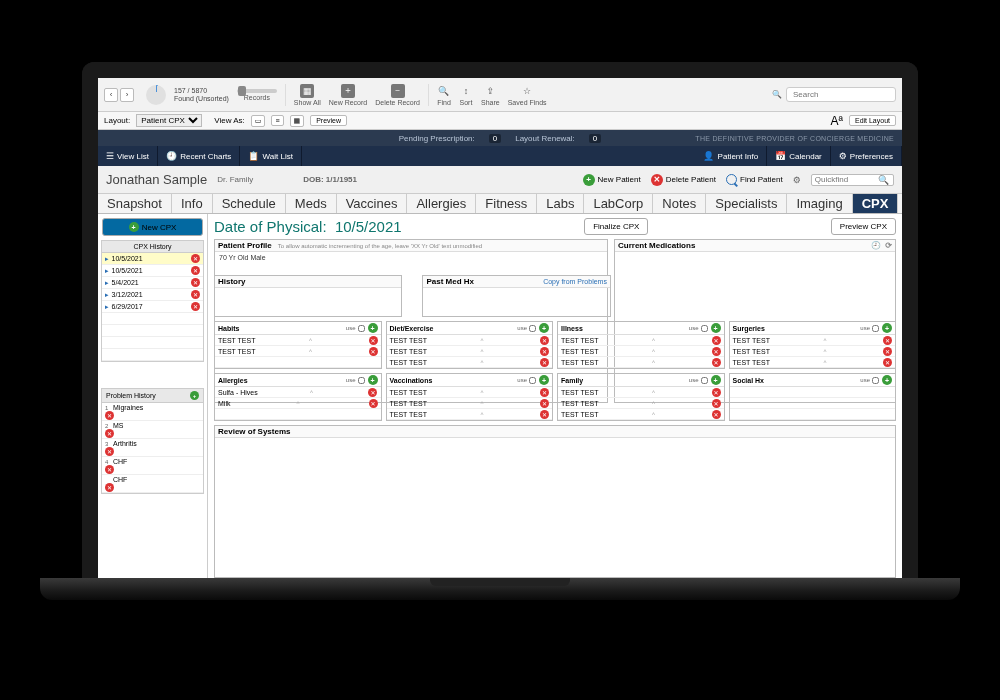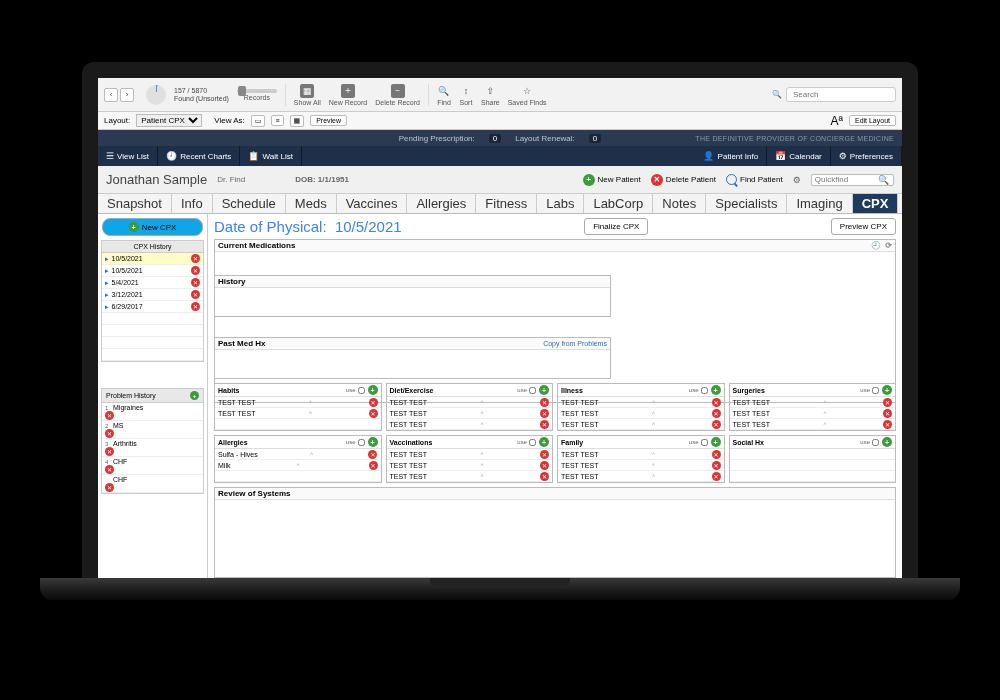--- a/index.html
+++ b/index.html
@@ -53,32 +53,32 @@
   .qf-wrap input { border: none; outline: none; font-size: 8px; width: 64px; }
 
   
   .tab-strip { height: 20px; background: #eaeaea; border-bottom: 1px solid #bbb; display: flex; font-size: 13px; }
   .tab-strip .tab { padding: 0 9px; display: flex; align-items: center; border-right: 1px solid #ccc; color: #333; cursor: pointer; background: #f4f4f4; }
   .tab-strip .tab.active { background: #1e3a5f; color: #fff; font-weight: bold; }
 
   
   .main { display: flex; height: calc(100% - 136px); background: #fff; }
   .left-col { width: 110px; border-right: 1px solid #ccc; display: flex; flex-direction: column; font-size: 7px; }
-  .new-cpx-btn { margin: 4px; padding: 3px; border: 1px solid #aaa; border-radius: 8px; display: flex; align-items: center; justify-content: center; gap: 3px; font-size: 8px; cursor: pointer; background: #0ea5e9; }
+  .new-cpx-btn { margin: 4px; padding: 3px; border: 1px solid #aaa; border-radius: 3px; display: flex; align-items: center; justify-content: center; gap: 3px; font-size: 8px; cursor: pointer; background: #0369a1; }
   .side-hdr { background: #e8e8e8; border: 1px solid #ccc; padding: 2px 4px; font-size: 7px; text-align: center; margin: 0 3px; display: flex; align-items: center; justify-content: center; gap: 3px; }
   .side-list { margin: 0 3px 6px 3px; border: 1px solid #ccc; border-top: none; }
   .side-row { display: flex; align-items: center; padding: 1px 3px; border-bottom: 1px solid #eee; height: 12px; cursor: pointer; }
   .side-row.selected { background: #fffcc8; }
   .arrow { color: #2a6fb5; margin-right: 3px; font-size: 7px; }
   .del-x { margin-left: auto; width: 9px; height: 9px; border-radius: 50%; background: #d33; color: #fff; font-size: 6px; display: flex; align-items: center; justify-content: center; cursor: pointer; }
   .prob-num { width: 8px; font-size: 6px; color: #666; }
 
   .right-col { flex: 1; padding: 4px 6px; display: flex; flex-direction: column; gap: 4px; overflow: hidden; }
   .date-row { display: flex; align-items: center; gap: 8px; }
-  .date-title { font-size: 15px; color: #3b82f6; }
+  .date-title { font-size: 15px; color: #0f766e; }
   .date-row .rbtn { margin-left: auto; }
   .rbtn { font-size: 8px; padding: 3px 8px; border: 1px solid #aaa; border-radius: 3px; background: #fff; cursor: pointer; }
 
   .section-row { display: flex; gap: 6px; }
   .panel { border: 1px solid #bbb; font-size: 7px; flex: 1; display: flex; flex-direction: column; }
   .panel-hdr { display: flex; align-items: center; padding: 1px 3px; border-bottom: 1px solid #ddd; font-weight: bold; font-size: 8px; background: #fafafa; }
   .panel-hdr .hint { font-weight: normal; color: #888; font-size: 6px; margin-left: 6px; }
   .panel-hdr .link { color: #2a6fb5; font-weight: normal; font-size: 7px; margin-left: auto; cursor: pointer; }
   .panel-body { padding: 2px 4px; min-height: 16px; font-size: 7px; color: #333; }
   .panel-body.tall { min-height: 28px; }
@@ -194,21 +194,21 @@
         <span>Calendar</span>
       </div>
     <div class="nav-link">
         <span class="nav-icon">⚙</span>
         <span>Preferences</span>
       </div>
   </div>
 
   <div class="patient-hdr">
     <span class="patient-name">Jonathan Sample</span>
-    <span class="patient-sub">Dr. Find</span>
+    <span class="patient-sub">Dr. Family</span>
     <span class="patient-sub" style="font-weight:bold;padding-left:40px;">DOB: 1/1/1951</span>
     <div class="actions">
       <div class="act-btn">
           <span class="icon-circle green">+</span>
           <span>New Patient</span>
         </div>
       <div class="act-btn">
           <span class="icon-circle red">✕</span>
           <span>Delete Patient</span>
         </div>
@@ -327,33 +327,40 @@
     </div>
 
     <div class="right-col">
       <div class="date-row">
         <span class="date-title"><span>Date of Physical:</span>&nbsp;&nbsp;<span>10/5/2021</span></span>
         <span class="rbtn">Finalize CPX</span>
         <span class="rbtn">Preview CPX</span>
       </div>
 
       <div class="section-row">
+        <div class="panel" style="flex:1.4;">
+          <div class="panel-hdr">
+              <span>Patient Profile</span>
+              <span class="hint">To allow automatic incrementing of the age, leave 'XX Yr Old' text unmodified</span>
+            </div>
+          <div class="panel-body">70 Yr Old   Male</div>
+        </div>
         <div class="panel" style="flex:1;gap:24px;">
           <div class="panel-hdr">
               <span>Current Medications</span>
               <span class="meds-icons">
                 <span>🕘</span>
                 <span>⟳</span>
               </span>
             </div>
           <div class="panel-body xtall"></div>
         </div>
       </div>
 
-      <div class="section-row" style="margin-top:-132px;width:58.2%;flex-direction:column;gap:20px;">
+      <div class="section-row" style="margin-top:-132px;width:58.2%;flex-direction:row;gap:20px;">
         <div class="panel">
           <div class="panel-hdr">
               <span>History</span>
             </div>
           <div class="panel-body tall"></div>
         </div>
         <div class="panel">
           <div class="panel-hdr">
               <span>Past Med Hx</span>
               <span class="link">Copy from Problems</span>

